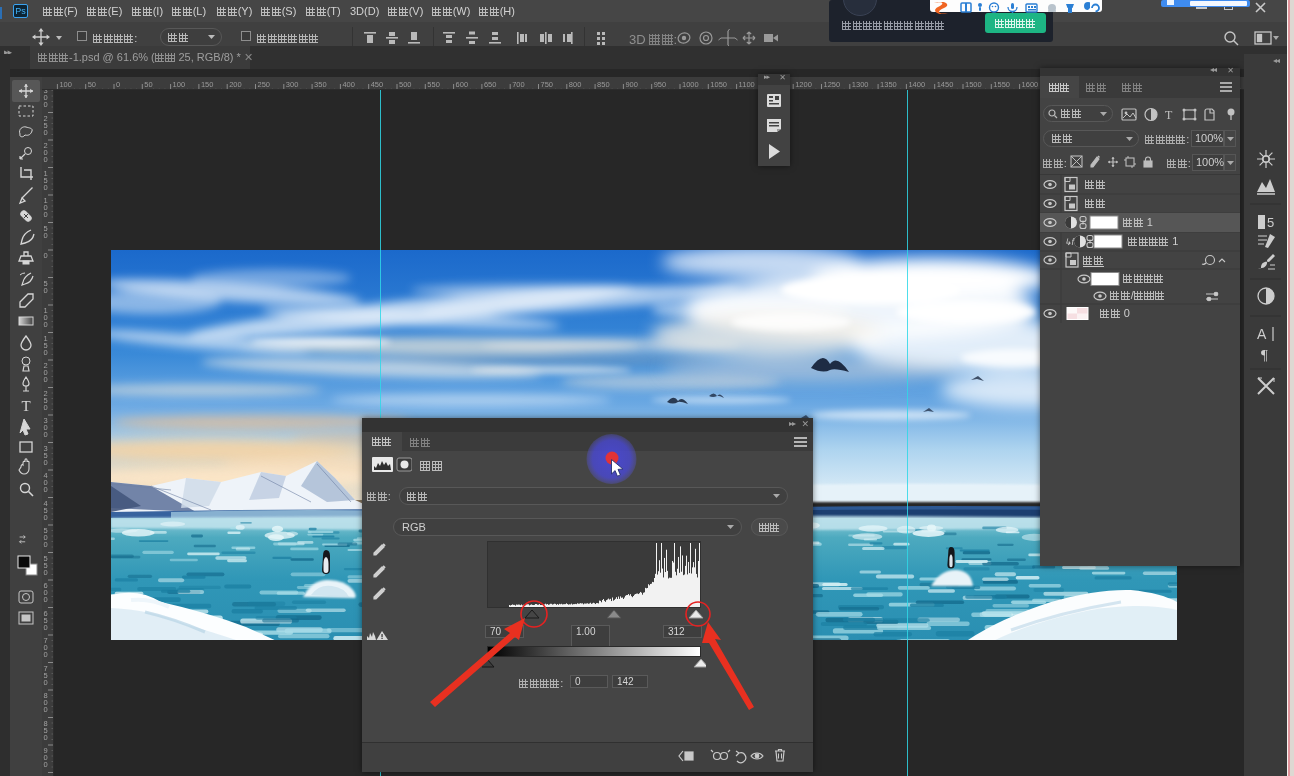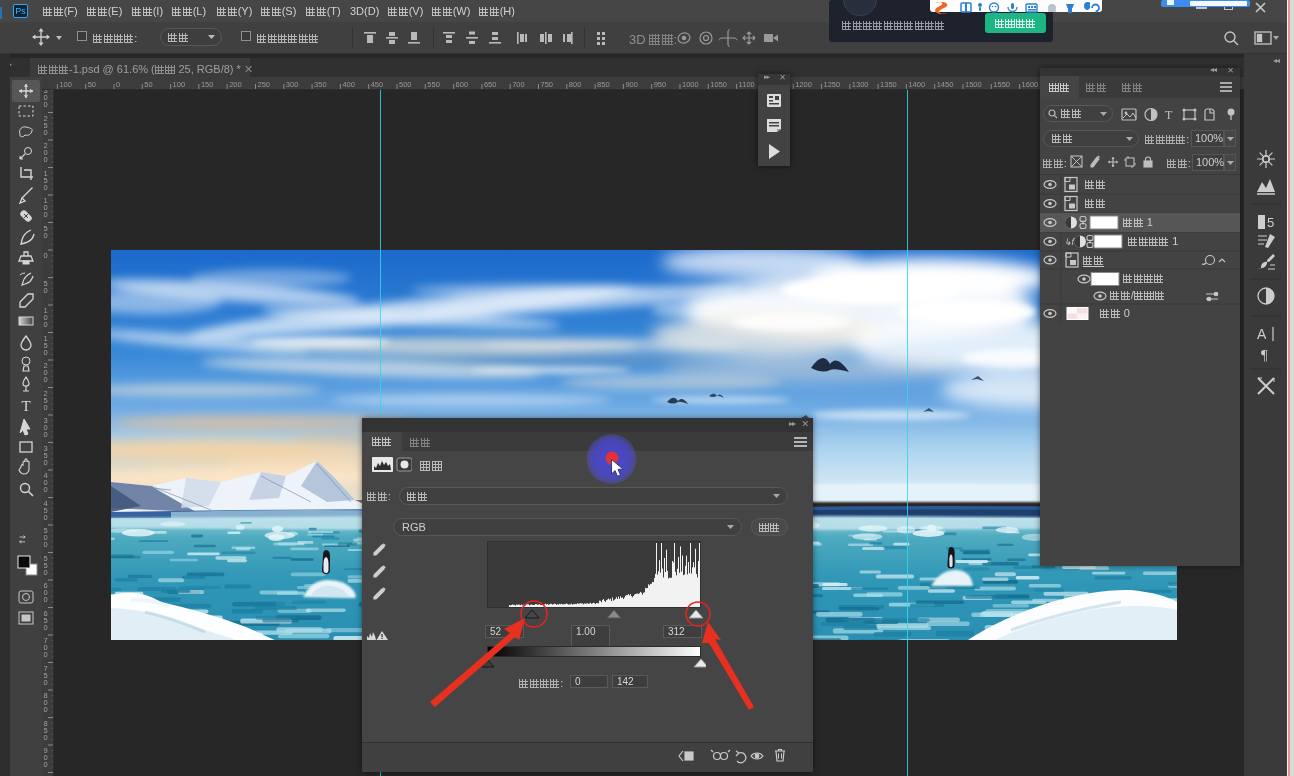--- a/index.html
+++ b/index.html
@@ -2,21 +2,21 @@
 <html><head><meta charset="utf-8">
 <style>
 *{margin:0;padding:0;box-sizing:border-box}
 html,body{width:1294px;height:776px;overflow:hidden;background:#272727;font-family:"Liberation Sans",sans-serif;}
 .abs{position:absolute}
 .cj{display:inline-block;width:.84em;height:.84em;margin:0 .08em -.08em .02em;background-image:repeating-linear-gradient(0deg,currentColor 0 1px,transparent 1px 3px),repeating-linear-gradient(90deg,currentColor 0 1px,transparent 1px 3px);opacity:.85}
 .t11{font-size:11px;color:#cbcbcb}
 #menubar{left:0;top:0;width:1294px;height:22px;background:#464646}
 .mi{position:absolute;top:5px;font-size:11px;color:#d2d2d2}
 #optbar{left:0;top:22px;width:1294px;height:32px;background:#404040;border-bottom:1px solid #323232}
-#tabbar{left:0;top:58px;width:1294px;height:23px;background:#303030}
+#tabbar{left:0;top:46px;width:1294px;height:23px;background:#303030}
 .tab{position:absolute;top:0;height:23px;font-size:11px;line-height:22px;padding:0 8px;white-space:nowrap}
 #hruler{left:42px;top:77px;width:1252px;height:13px;background:#3c3c3c;border-bottom:1px solid #2c2c2c;overflow:hidden}
 #leftstrip{left:0;top:54px;width:10px;height:722px;background:#2e2e2e}
 #tools{left:10px;top:77px;width:32px;height:699px;background:#404040}
 #vruler{left:42px;top:90px;width:12px;height:686px;background:#3c3c3c;border-right:1px solid #2c2c2c;overflow:hidden}
 #paste{left:54px;top:90px;width:1240px;height:686px;background:#272727}
 #canvas{left:111px;top:250px;width:1066px;height:390px}
 .guide{position:absolute;width:1px;background:#2fd8e8;opacity:.85}
 .panel{position:absolute;background:#444;box-shadow:0 0 6px rgba(0,0,0,.5)}
 .dd{position:absolute;background:#3e3e3e;border:1px solid #585858;border-radius:9px;color:#cfcfcf;font-size:11px}
@@ -1524,21 +1524,21 @@
         <rect x="209" y="35.455763816833496" width="1" height="29.544236183166504" fill="#f2f2f2"></rect>
         <rect x="210" y="18.995001018047333" width="1" height="46.00499898195267" fill="#f2f2f2"></rect>
         <rect x="211" y="1" width="1" height="64" fill="#f2f2f2"></rect>
       </svg>
  </div>
  <svg class="abs" style="left:120px;top:191px" width="224" height="11" viewBox="0 0 224 11">
   <path d="M50 1 L57 9 L43 9 Z" fill="#454545" stroke="#1a1a1a" stroke-width="1"></path>
   <path d="M132 1 L139 9 L125 9 Z" fill="#8a8a8a" stroke="#555" stroke-width="1"></path>
   <path d="M214 1 L221 9 L207 9 Z" fill="#e9e9e9" stroke="#999" stroke-width="1"></path>
  </svg>
- <div class="abs" style="left:123px;top:207px;width:39px;height:13px;background:#3e3e3e;border:1px solid #5a5a5a;color:#d5d5d5;font-size:10px;padding-left:4px;line-height:12px">52</div>
+ <div class="abs" style="left:123px;top:207px;width:39px;height:13px;background:#3e3e3e;border:1px solid #5a5a5a;color:#d5d5d5;font-size:10px;padding-left:4px;line-height:12px">70</div>
  <div class="abs" style="left:209px;top:207px;width:39px;height:27px;background:#3e3e3e;border:1px solid #5a5a5a;color:#d5d5d5;font-size:10px;padding-left:4px;line-height:12px">1.00</div>
  <div class="abs" style="left:301px;top:207px;width:39px;height:13px;background:#3e3e3e;border:1px solid #5a5a5a;color:#d5d5d5;font-size:10px;padding-left:4px;line-height:12px">312</div>
  <svg class="abs" style="left:5px;top:211px" width="22" height="12" viewBox="0 0 22 12">
   <path d="M0 11 L0 7 L2 9 L3 4 L5 8 L6 3 L8 7 L9 11 Z" fill="#d8d8d8"></path>
   <path d="M15 2 L21 11 L9.5 11 Z" fill="#d8d8d8"></path>
       <rect x="14.4" y="5" width="1.3" height="3" fill="#3a3a3a"></rect>
       <rect x="14.4" y="8.7" width="1.3" height="1.3" fill="#3a3a3a"></rect>
  </svg>
  <div class="abs" style="left:125px;top:228px;width:214px;height:11px;background:linear-gradient(to right,#000,#fff);border:1px solid #2a2a2a"></div>
  <svg class="abs" style="left:120px;top:240px" width="224" height="11" viewBox="0 0 224 11">

